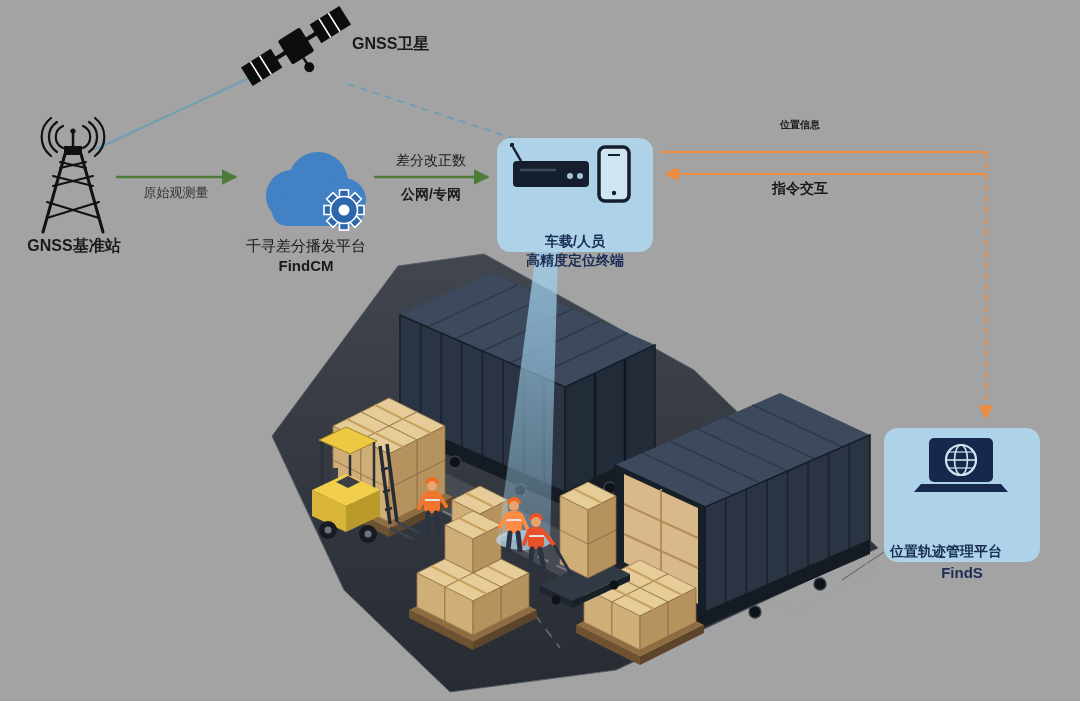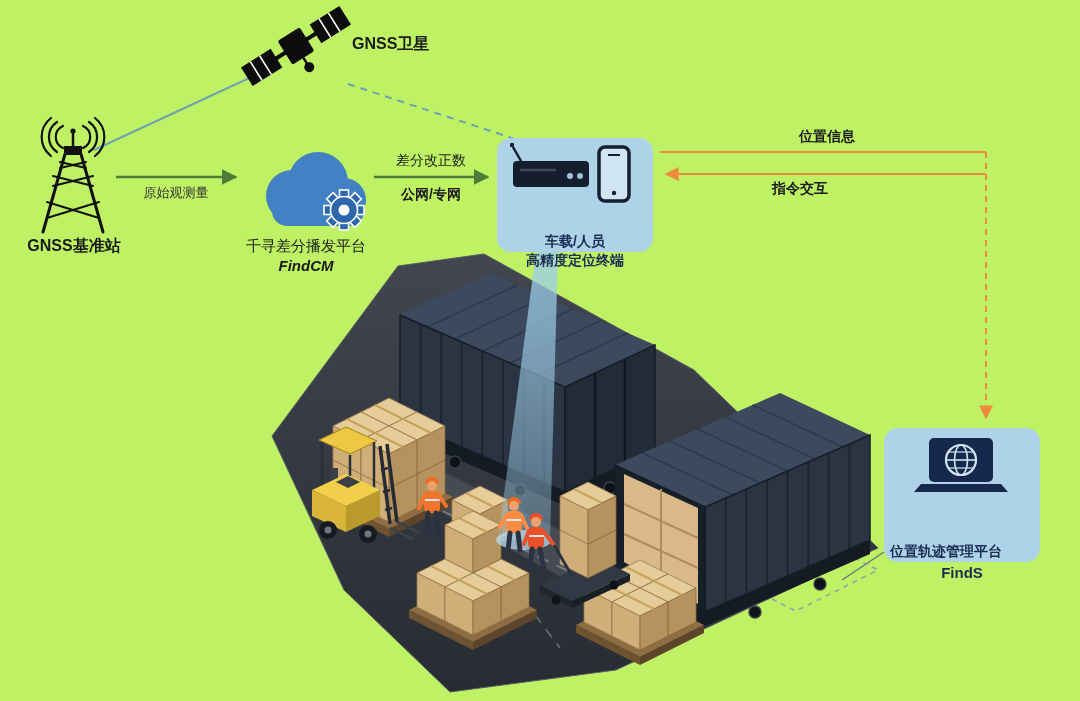--- a/index.html
+++ b/index.html
@@ -1,16 +1,16 @@
 <!DOCTYPE html>
 <html><head>
 <meta charset="utf-8">
 <style>
   html,body{margin:0;padding:0;background:#fff;}
-  .canvas{position:relative;width:1080px;height:701px;background:#bef264;overflow:hidden;
+  .canvas{position:relative;width:1080px;height:701px;background:#a3a3a3;overflow:hidden;
           font-family:"Liberation Sans","DejaVu Sans",sans-serif;}
   .canvas svg{position:absolute;left:0;top:0;}
   .lbl{position:absolute;color:#1a1a1a;line-height:1.25;text-align:center;white-space:nowrap;}
   .lbl.navy{color:#1b2d55;font-weight:700;margin-top:31px;}
 </style>
 </head>
 <body>
 
 <div class="canvas">
 
@@ -316,27 +316,27 @@
   </g>
 </svg>
 
 <div class="lbl" style="left:352px;top:34px;font-size:16px;font-weight:600;">GNSS卫星</div>
 
 <div class="lbl" style="left:12px;top:236px;width:124px;font-size:16px;font-weight:600;">GNSS基准站</div>
 
 <div class="lbl" style="left:112px;top:185px;width:128px;font-size:13px;font-weight:500;color:#333;">原始观测量</div>
 
 <div class="lbl" style="left:222px;top:237px;width:168px;font-size:15px;font-weight:400;">千寻差分播发平台</div>
-<div class="lbl" style="left:222px;top:257px;width:168px;font-size:15px;font-weight:700;font-style:italic;">FindCM</div>
+<div class="lbl" style="left:222px;top:257px;width:168px;font-size:15px;font-weight:700;">FindCM</div>
 
 <div class="lbl" style="left:372px;top:152px;width:118px;font-size:14px;font-weight:500;">差分改正数</div>
 <div class="lbl" style="left:372px;top:186px;width:118px;font-size:14px;font-weight:700;">公网/专网</div>
 
 <div class="lbl navy" style="left:497px;top:202px;width:156px;font-size:14px;">车载/人员</div>
 <div class="lbl navy" style="left:497px;top:221px;width:156px;font-size:14px;">高精度定位终端</div>
 
-<div class="lbl" style="left:745px;top:128px;width:110px;font-size:14px;font-weight:600;text-align:right;">位置信息</div>
+<div class="lbl" style="left:745px;top:119px;width:110px;font-size:10px;font-weight:600;">位置信息</div>
 <div class="lbl" style="left:745px;top:180px;width:110px;font-size:14px;font-weight:700;">指令交互</div>
 
 <div class="lbl navy" style="left:884px;top:512px;width:124px;font-size:14px;">位置轨迹管理平台</div>
 <div class="lbl navy" style="left:884px;top:533px;width:156px;font-size:15px;">FindS</div>
 
 </div>
 
 </body></html>

